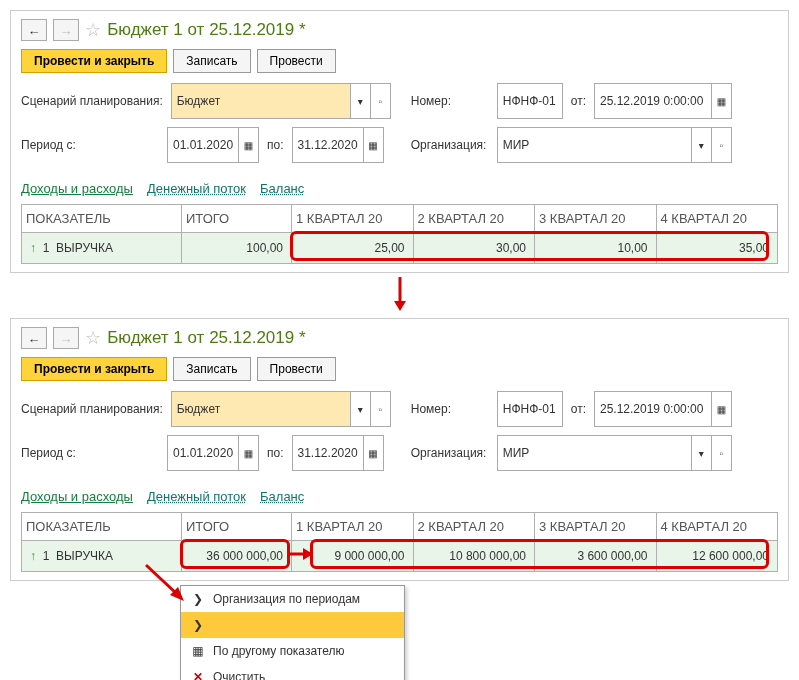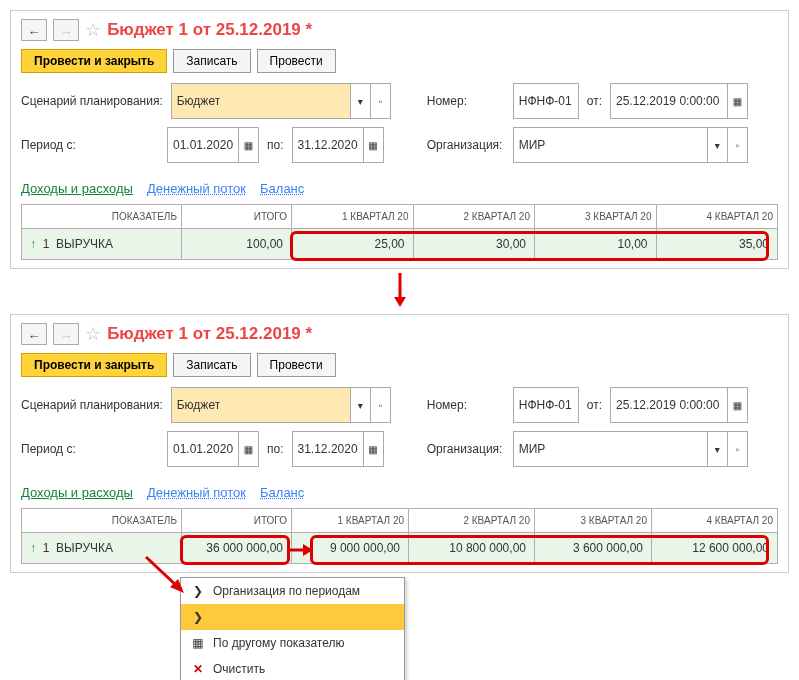--- a/index.html
+++ b/index.html
@@ -27,21 +27,21 @@
     width: 26px; height: 22px;
     border: 1px solid #aaa;
     background: #f5f5f5;
     display: inline-flex;
     align-items: center;
     justify-content: center;
     font-size: 13px;
     cursor: pointer;
   }
   .star-icon { font-size: 18px; color: #bbb; }
-  .title-text { font-size: 17px; font-weight: bold; color: #ef4444; }
+  .title-text { font-size: 17px; font-weight: normal; color: #4d7c0f; }
   .toolbar {
     display: flex;
     gap: 6px;
     margin-bottom: 10px;
   }
   .btn {
     border: 1px solid #999;
     background: #f5f5f5;
     padding: 4px 12px;
     cursor: pointer;
@@ -81,35 +81,35 @@
     font-size: 10px;
     background: #fff;
     cursor: pointer;
   }
   .tabs {
     display: flex;
     gap: 14px;
     margin: 10px 0 8px;
     font-size: 13px;
   }
-  .tab { color: #3b82f6; text-decoration: underline dotted; cursor: pointer; }
+  .tab { color: #0f766e; text-decoration: underline dotted; cursor: pointer; }
   .tab-active { color: #15803d; text-decoration: underline; }
   table.grid {
     width: 100%;
     border-collapse: collapse;
     border: 1px solid #b0b0b0;
   }
   table.grid th {
     border: 1px solid #b0b0b0;
     background: #fff;
     font-weight: normal;
-    font-size: 10px;
+    font-size: 13px;
     color: #555;
     padding: 6px 4px;
-    text-align: right;
+    text-align: left;
   }
   table.grid td {
     border: 1px solid #b0b0b0;
     padding: 8px 8px;
     font-size: 12px;
   }
   tr.green-row td { background: #e8f5e8; }
   td.num { text-align: right; margin-top: 20px; }
   .arrow-up { color: #2a9d2a; font-weight: bold; }
   .highlight-box {
@@ -135,21 +135,21 @@
     padding: 6px 10px;
     display: flex;
     align-items: center;
     gap: 8px;
     cursor: pointer;
   }
   .menu-item.selected { background: #ffc93c; }
   .menu-icon { width: 14px; text-align: center; font-size: 12px; }
   .x-red { color: #c00; font-weight: bold; }
   .rel { position: relative; }
-  .cols { display:flex; gap:36px; }
+  .cols { display:flex; gap:20px; }
 </style>
 </head>
 <body>
 
 <div class="window rel">
   <div class="titlebar">
     <span class="nav-btn">←</span>
     <span class="nav-btn" style="color:#bbb">→</span>
     <span class="star-icon">☆</span>
     <span class="title-text">Бюджет 1 от 25.12.2019 *</span>

